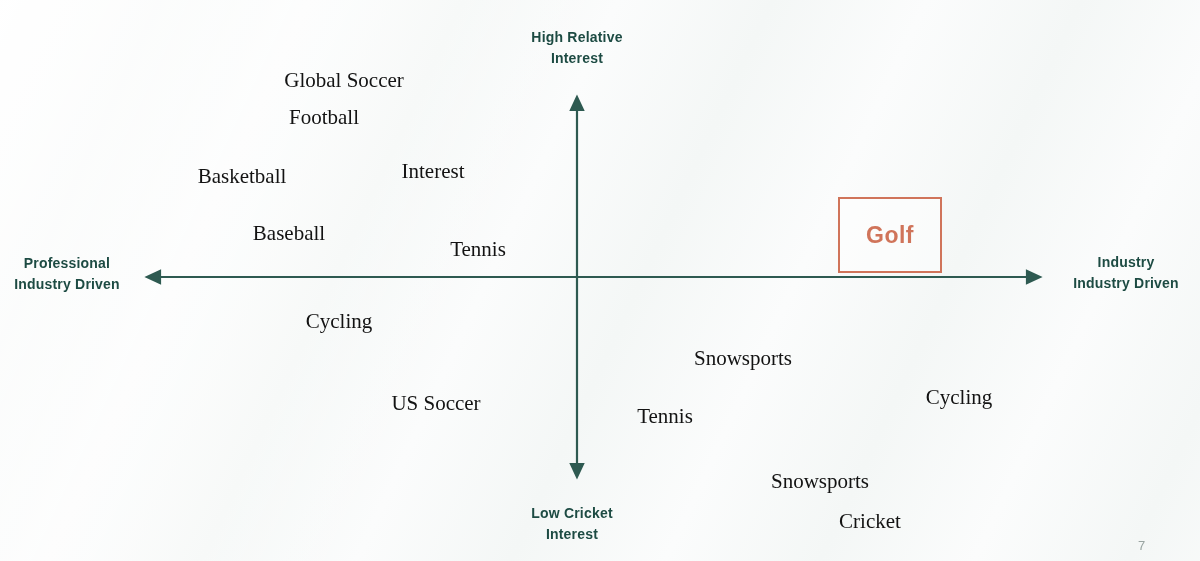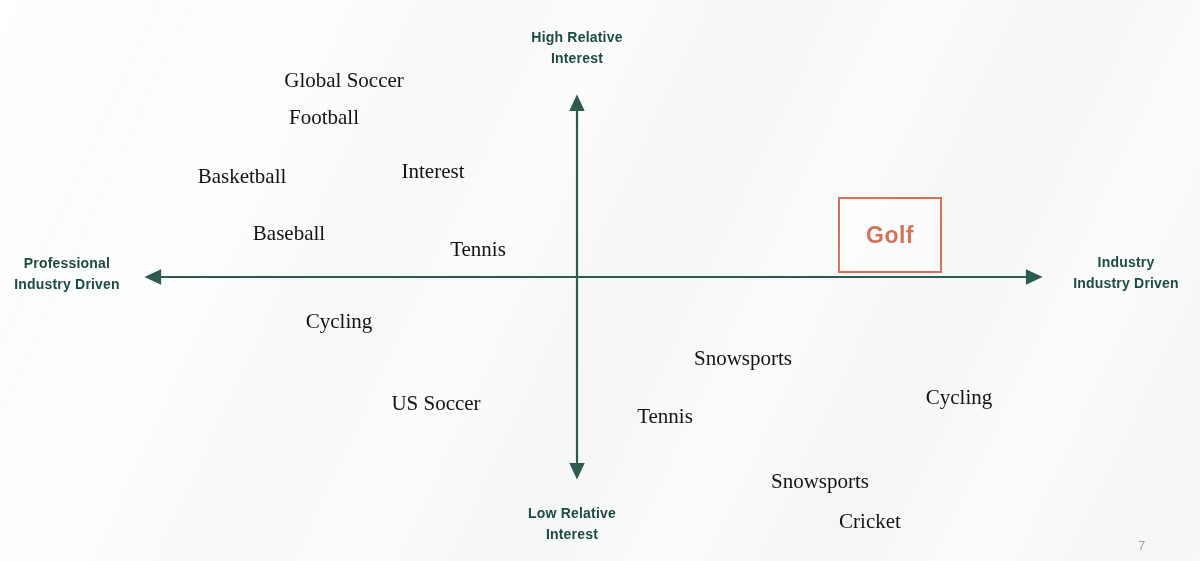--- a/index.html
+++ b/index.html
@@ -78,21 +78,21 @@
       <polygon points="577,477 571,464 583,464"></polygon>
     </g>
   </svg>
 
   <div class="axis-label" style="left:577px; top:48px;">
     <div>High Relative</div>
     <div>Interest</div>
   </div>
 
   <div class="axis-label" style="left:572px; top:524px;">
-    <div>Low Relative</div>
+    <div>Low Cricket</div>
     <div>Interest</div>
   </div>
 
   <div class="axis-label" style="left:67px; top:274px;">
     <div>Professional</div>
     <div>Industry Driven</div>
   </div>
 
   <div class="axis-label" style="left:1126px; top:273px;">
     <div>Industry</div>

